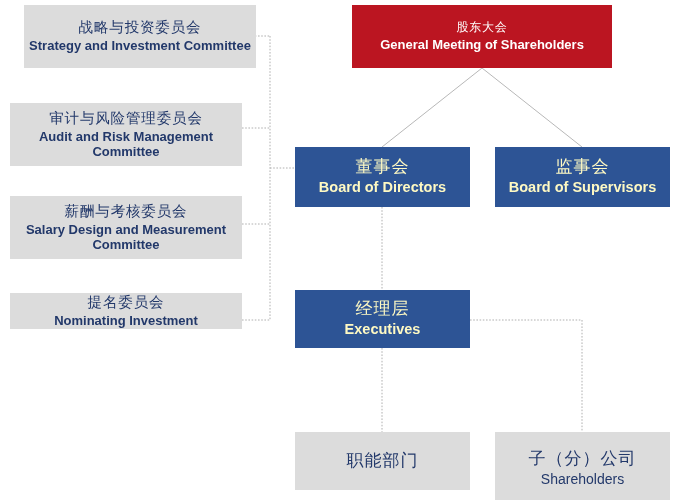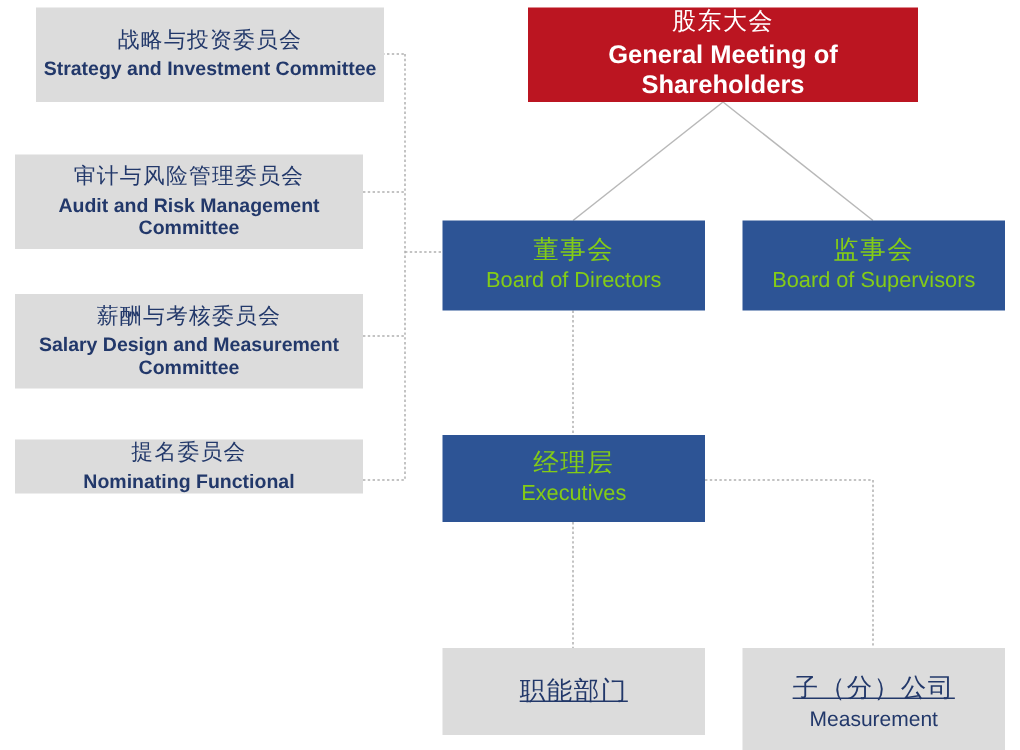--- a/index.html
+++ b/index.html
@@ -38,62 +38,62 @@
     z-index: 2;
   }
   .node .cn {
     display: block;
     white-space: nowrap;
     letter-spacing: 0.06em;
   }
   .node .en {
     display: block;
     margin-top: 2px;
+    font-weight: bold;
   }
   
   .node-gray {
     background: #dcdcdc;
     color: #22386a;
   }
   .node-gray .cn {
     font-size: 14.5px;
   }
   .node-gray .en {
     font-size: 13px;
     font-weight: bold;
   }
   
   .node-red {
     background: #bb1521;
     color: #ffffff;
   }
   .node-red .cn {
-    font-size: 16px;
+    font-size: 12px;
   }
   .node-red .en {
-    font-size: 17px;
+    font-size: 13px;
     font-weight: bold;
     margin-top: 3px;
   }
   
   .node-blue {
     background: #2d5495;
-    color: #84cc16;
+    color: #fef9c3;
   }
   .node-blue .cn {
     font-size: 17px;
   }
   .node-blue .en {
     font-size: 14.5px;
     margin-top: 2px;
   }
   
   .node-leaf .cn {
     font-size: 17px;
-    text-decoration: underline;
   }
   .node-leaf .en {
     font-size: 14px;
     font-weight: normal;
   }
 </style>
 </head>
 <body>
 
 <div id="chart-root">
@@ -134,21 +134,21 @@
     <span class="en">Salary Design and Measurement Committee</span>
   </div>
 
   <div class="node node-gray" style="left:10px; top:103px; width:232px; height:63px;">
     <span class="cn">审计与风险管理委员会</span>
     <span class="en">Audit and Risk Management Committee</span>
   </div>
 
   <div class="node node-gray" style="left:10px; top:293px; width:232px; height:36px;">
     <span class="cn">提名委员会</span>
-    <span class="en">Nominating Functional</span>
+    <span class="en">Nominating Investment</span>
   </div>
 
   <div class="node node-red" style="left:352px; top:5px; width:260px; height:63px;">
     <span class="cn">股东大会</span>
     <span class="en">General Meeting of Shareholders</span>
   </div>
 
   <div class="node node-blue" style="left:295px; top:147px; width:175px; height:60px;">
     <span class="cn">董事会</span>
     <span class="en">Board of Directors</span>
@@ -163,16 +163,16 @@
     <span class="cn">监事会</span>
     <span class="en">Board of Supervisors</span>
   </div>
 
   <div class="node node-gray node-leaf" style="left:295px; top:432px; width:175px; height:58px;">
     <span class="cn">职能部门</span>
   </div>
 
   <div class="node node-gray node-leaf" style="left:495px; top:432px; width:175px; height:73px;text-align:center;">
     <span class="cn">子（分）公司</span>
-    <span class="en">Measurement</span>
+    <span class="en">Shareholders</span>
   </div>
 
 </div>
 
 </body></html>

